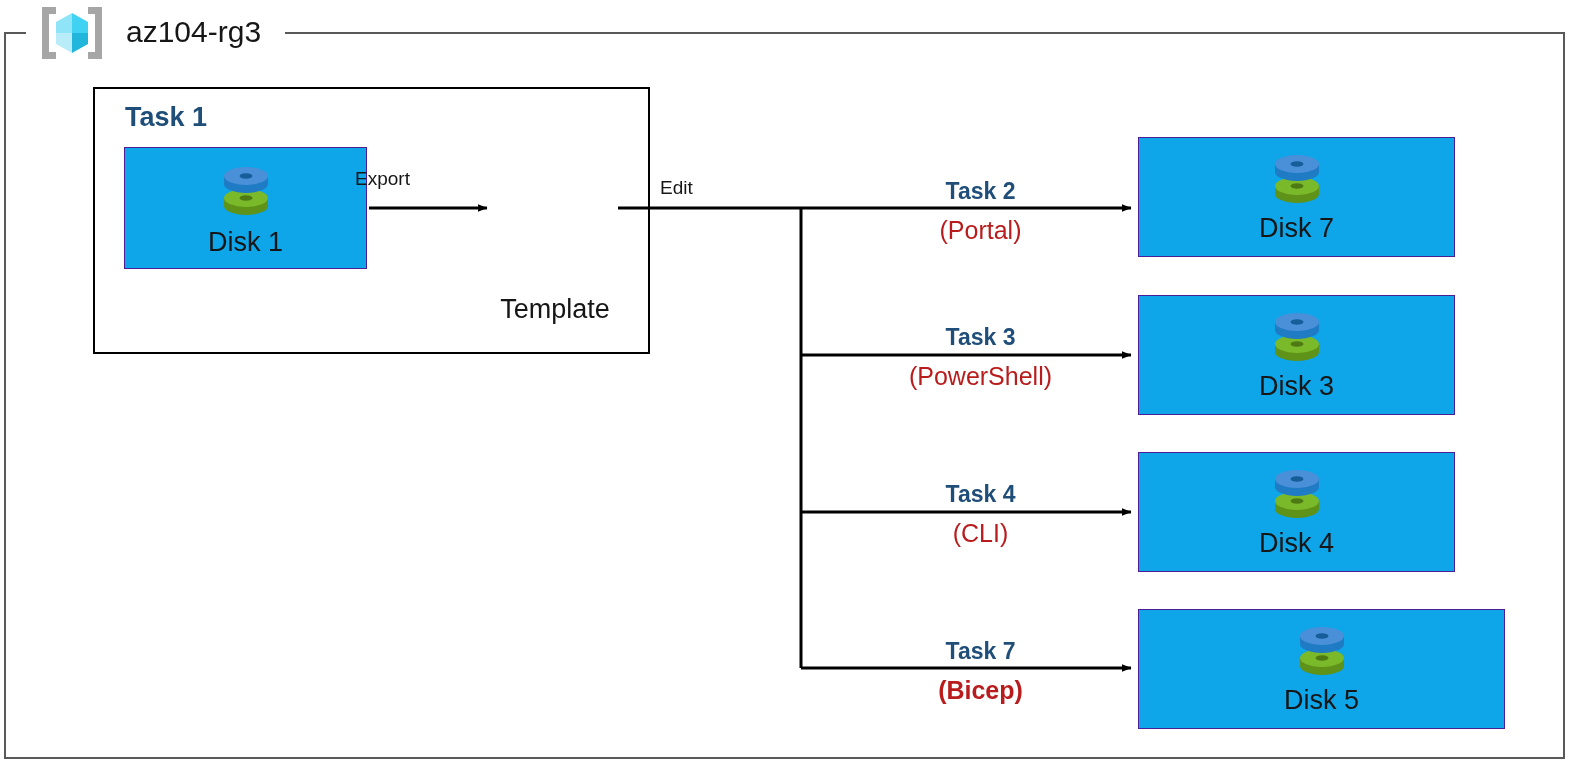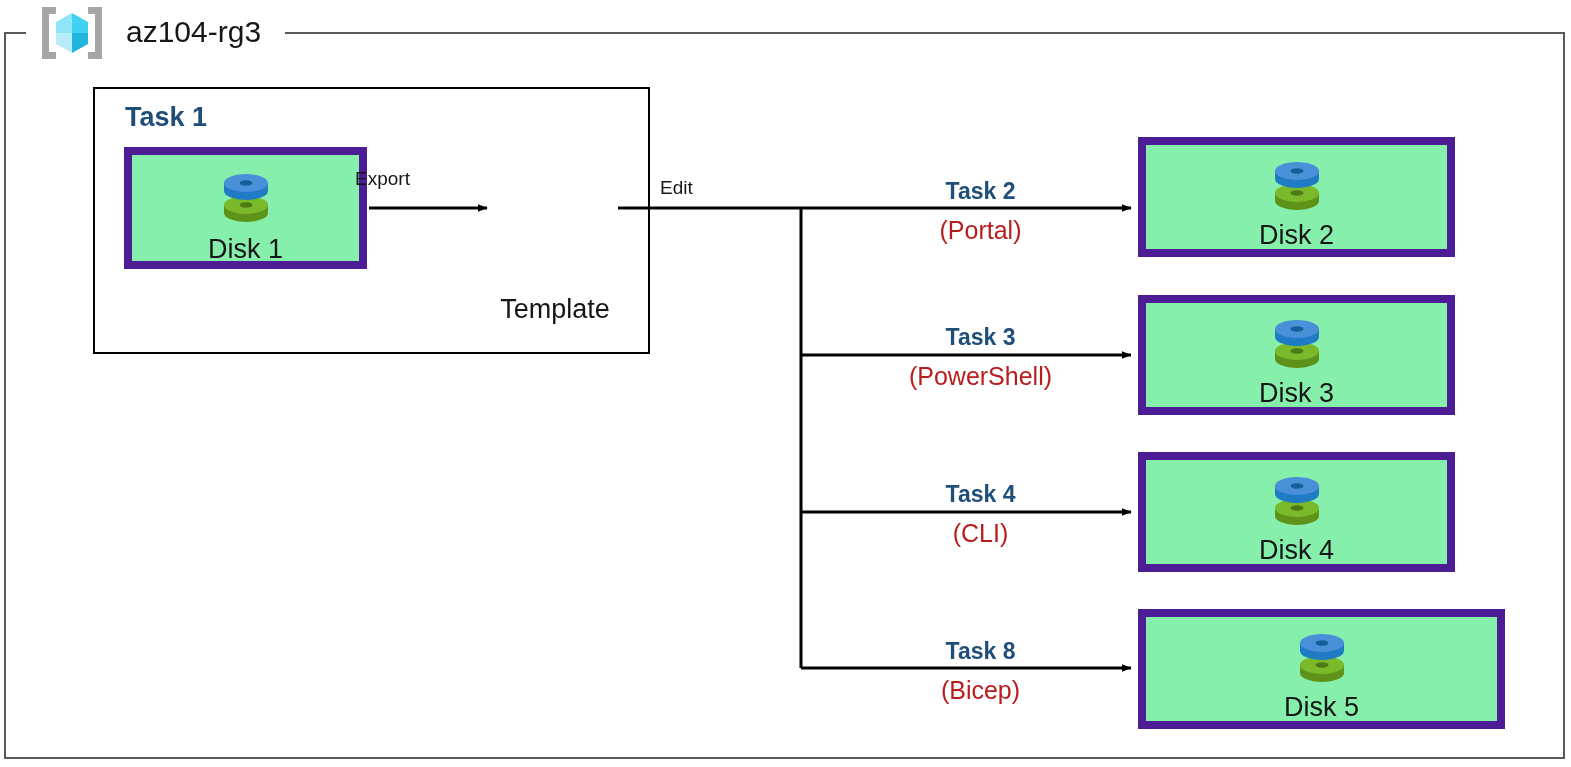--- a/index.html
+++ b/index.html
@@ -85,22 +85,22 @@
     font-size: 27px;
     font-weight: bold;
     color: #1F4E79;
     line-height: 34px;
     white-space: nowrap;
   }
 
   
   .disk-box {
     position: absolute;
-    background: #86efac;
-    border: 8px solid #4c1d95;
+    background: #0ea5e9;
+    border: 1px solid #4c1d95;
     box-sizing: border-box;
   }
   .disk-box .disk-icon {
     position: absolute;
     left: 50%;
     transform: translateX(-50%);
   }
   .disk-label {
     position: absolute;
     left: 0;
@@ -224,39 +224,39 @@
 
   <div class="edge-label-top" style="left:878px; top:176px; width:205px;">Task 2</div>
   <div class="edge-label-bottom" style="left:878px; top:215px; width:205px;">(Portal)</div>
 
   <div class="edge-label-top" style="left:878px; top:322px; width:205px;">Task 3</div>
   <div class="edge-label-bottom" style="left:878px; top:361px; width:205px;">(PowerShell)</div>
 
   <div class="edge-label-top" style="left:878px; top:479px; width:205px;">Task 4</div>
   <div class="edge-label-bottom" style="left:878px; top:518px; width:205px;">(CLI)</div>
 
-  <div class="edge-label-top" style="left:878px; top:636px; width:205px;">Task 8</div>
-  <div class="edge-label-bottom" style="left:878px; top:675px; width:205px;">(Bicep)</div>
+  <div class="edge-label-top" style="left:878px; top:636px; width:205px;">Task 7</div>
+  <div class="edge-label-bottom" style="left:878px; top:675px; width:205px;font-weight:bold;">(Bicep)</div>
 
   <div class="plain-edge-label" style="left:660px; top:172px; width:120px;">Edit</div>
 
   <div class="disk-box" style="left:1138px; top:137px; width:317px; height:120px;">
     <div class="disk-icon" style="top:10px;">
       <svg width="62" height="62" viewBox="0 0 62 62" xmlns="http://www.w3.org/2000/svg">
         <ellipse cx="31" cy="46" rx="22" ry="9" fill="#5E9219"></ellipse>
         <rect x="9" y="38" width="44" height="8" fill="#5E9219"></rect>
         <ellipse cx="31" cy="38" rx="22" ry="9" fill="#7AB929"></ellipse>
         <ellipse cx="31" cy="38" rx="6.5" ry="2.8" fill="#4E7A14"></ellipse>
         <ellipse cx="31" cy="24" rx="22" ry="9" fill="#1E7BC4"></ellipse>
         <rect x="9" y="16" width="44" height="8" fill="#1E7BC4"></rect>
         <ellipse cx="31" cy="16" rx="22" ry="9" fill="#4A90D9"></ellipse>
         <ellipse cx="31" cy="16" rx="6.5" ry="2.8" fill="#165E99"></ellipse>
       </svg>
     </div>
-    <div class="disk-label" style="top:74px;">Disk 2</div>
+    <div class="disk-label" style="top:74px;">Disk 7</div>
   </div>
 
   <div class="disk-box" style="left:1138px; top:295px; width:317px; height:120px;">
     <div class="disk-icon" style="top:10px;">
       <svg width="62" height="62" viewBox="0 0 62 62" xmlns="http://www.w3.org/2000/svg">
         <ellipse cx="31" cy="46" rx="22" ry="9" fill="#5E9219"></ellipse>
         <rect x="9" y="38" width="44" height="8" fill="#5E9219"></rect>
         <ellipse cx="31" cy="38" rx="22" ry="9" fill="#7AB929"></ellipse>
         <ellipse cx="31" cy="38" rx="6.5" ry="2.8" fill="#4E7A14"></ellipse>
         <ellipse cx="31" cy="24" rx="22" ry="9" fill="#1E7BC4"></ellipse>

